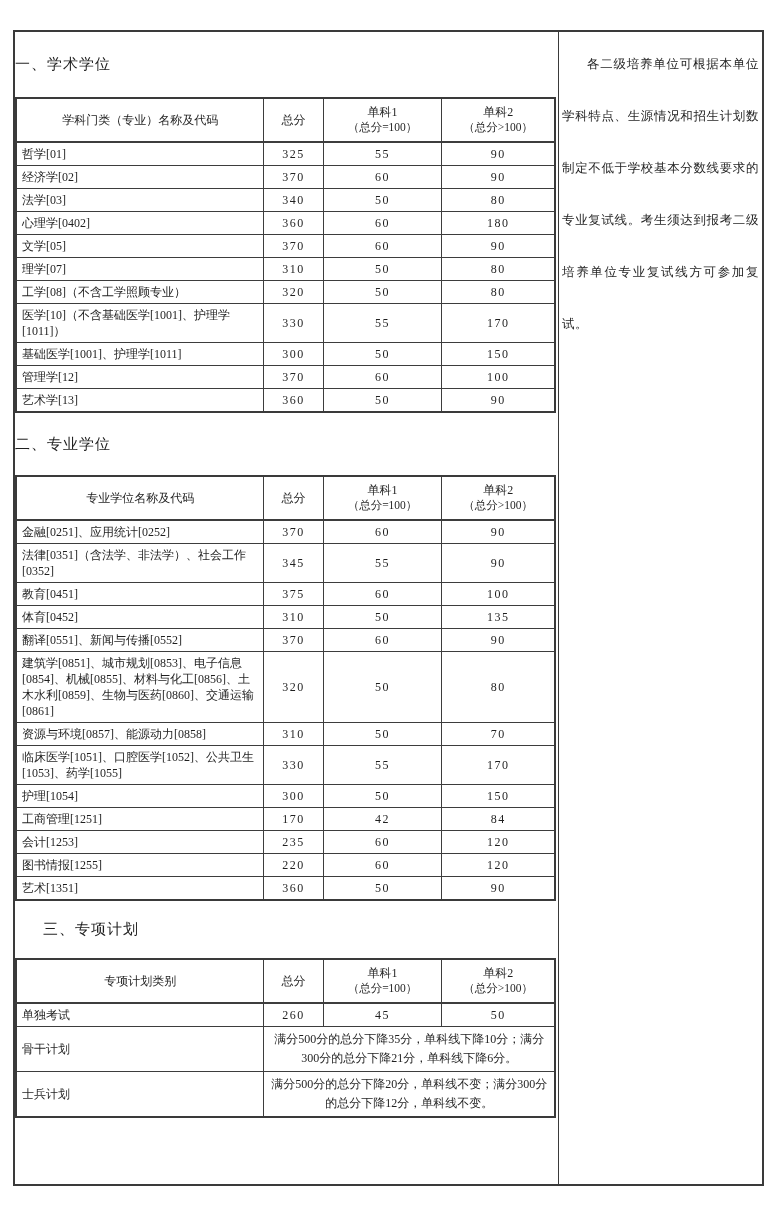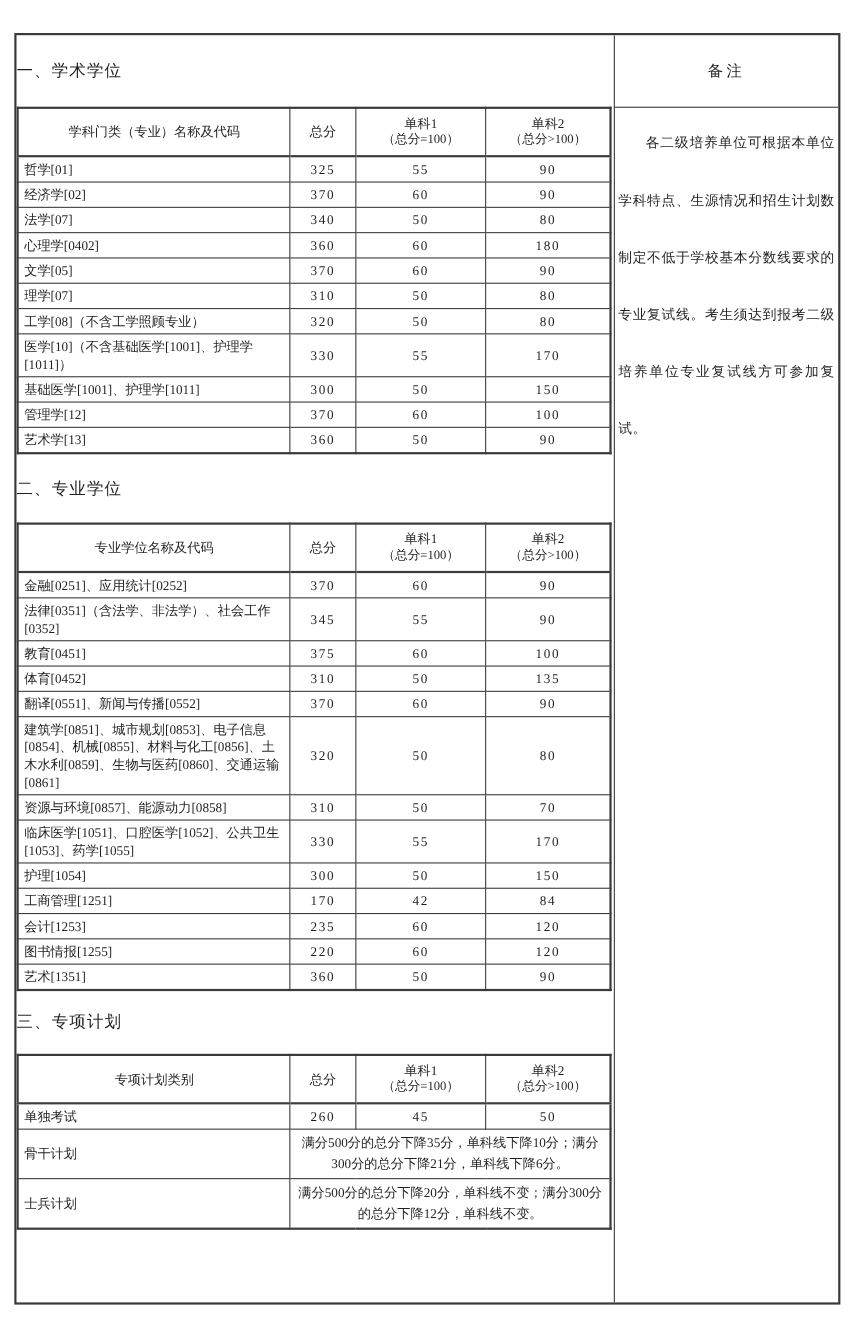--- a/index.html
+++ b/index.html
@@ -22,21 +22,21 @@
   .remark-body{
     padding:6px 3px 0 3px;font-size:12.5px;line-height:52px;
     text-align:justify;text-indent:2em;letter-spacing:0.5px;
   }
   .section-heading{
     display:flex;align-items:center;
     font-size:15px;letter-spacing:1px;box-sizing:border-box;
   }
   .block-1 .section-heading{height:65px;}
   .block-2 .section-heading{height:62px;}
-  .block-3 .section-heading{height:57px;}
+  .block-3 .section-heading{height:57px;margin-left:28px;}
   table.score-table{
     width:100%;border-collapse:collapse;table-layout:fixed;
     border:2px solid #3a3a3a;font-size:12px;
   }
   table.score-table th, table.score-table td{
     border:1px solid #3d3d3d;box-sizing:border-box;
     padding:3px 5px;vertical-align:middle;font-weight:normal;
   }
   table.score-table th{
     height:44px;text-align:center;border-bottom-width:2px;line-height:1.35;
@@ -88,21 +88,21 @@
               <td class="num-cell">55</td>
               <td class="num-cell">90</td>
             </tr>
             <tr>
               <td class="name-cell">经济学[02]</td>
               <td class="num-cell">370</td>
               <td class="num-cell">60</td>
               <td class="num-cell">90</td>
             </tr>
             <tr>
-              <td class="name-cell">法学[07]</td>
+              <td class="name-cell">法学[03]</td>
               <td class="num-cell">340</td>
               <td class="num-cell">50</td>
               <td class="num-cell">80</td>
             </tr>
             <tr>
               <td class="name-cell">心理学[0402]</td>
               <td class="num-cell">360</td>
               <td class="num-cell">60</td>
               <td class="num-cell">180</td>
             </tr>
@@ -296,16 +296,15 @@
               <td class="name-cell">士兵计划</td>
               <td colspan="3" class="span-cell">满分500分的总分下降20分，单科线不变；满分300分的总分下降12分，单科线不变。</td>
             </tr>
           </tbody>
       </table>
     </section>
 
   </div>
 
   <aside class="remark-col">
-    <div class="remark-header">备注</div>
     <div class="remark-body">各二级培养单位可根据本单位学科特点、生源情况和招生计划数制定不低于学校基本分数线要求的专业复试线。考生须达到报考二级培养单位专业复试线方可参加复试。</div>
   </aside>
 </div>
 
 </body></html>

